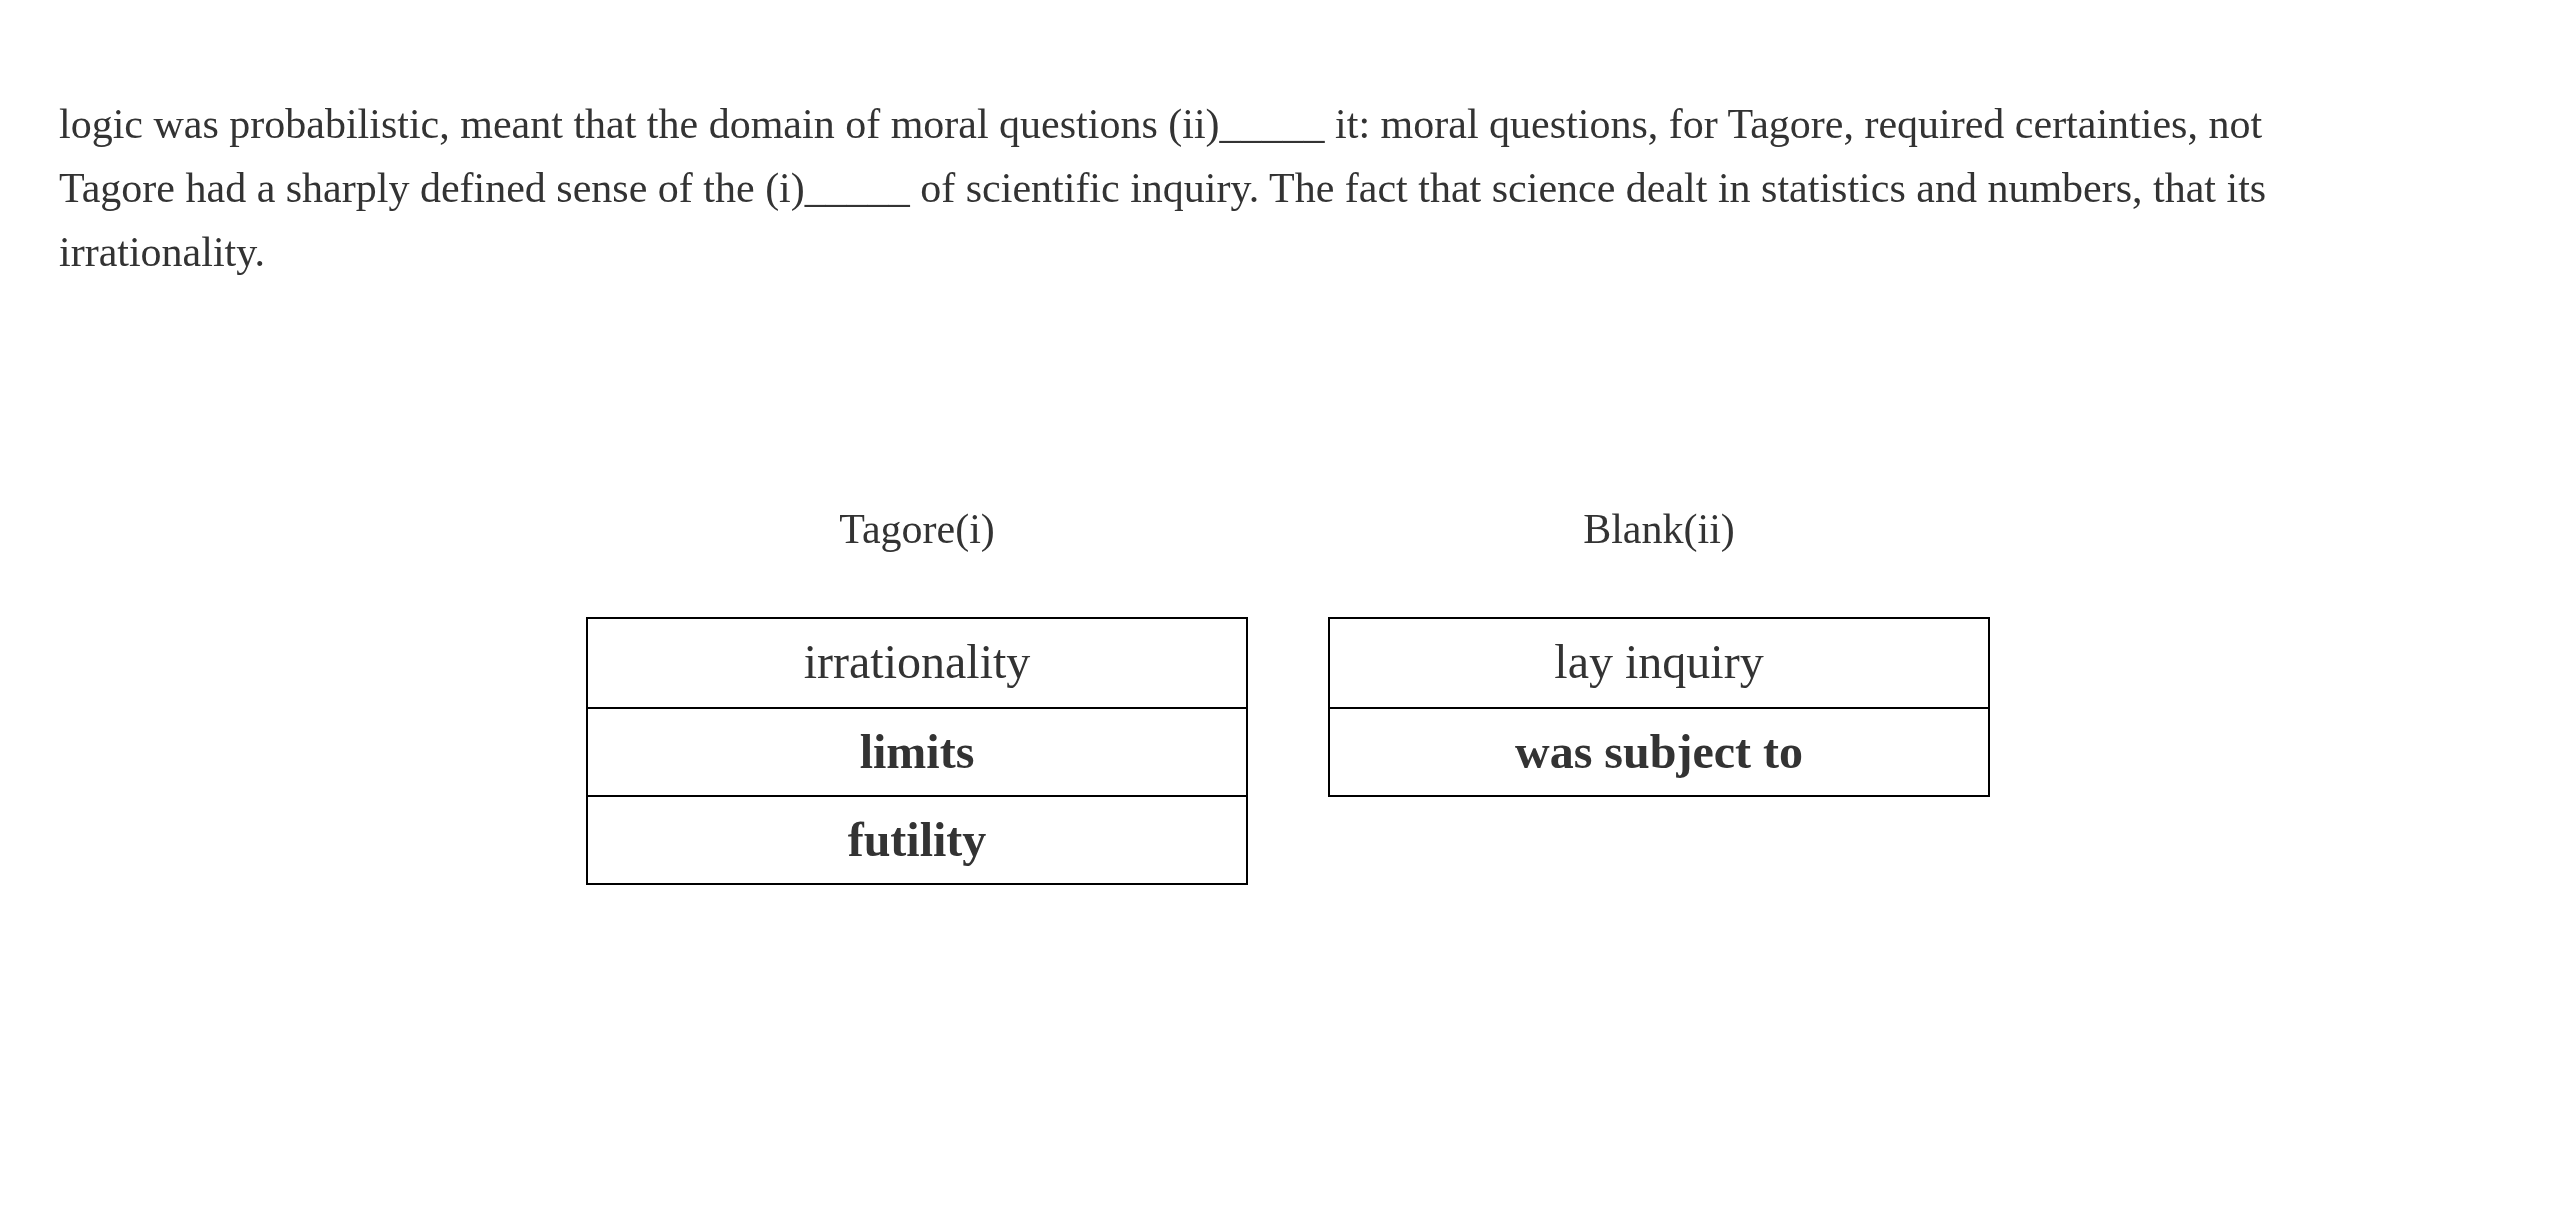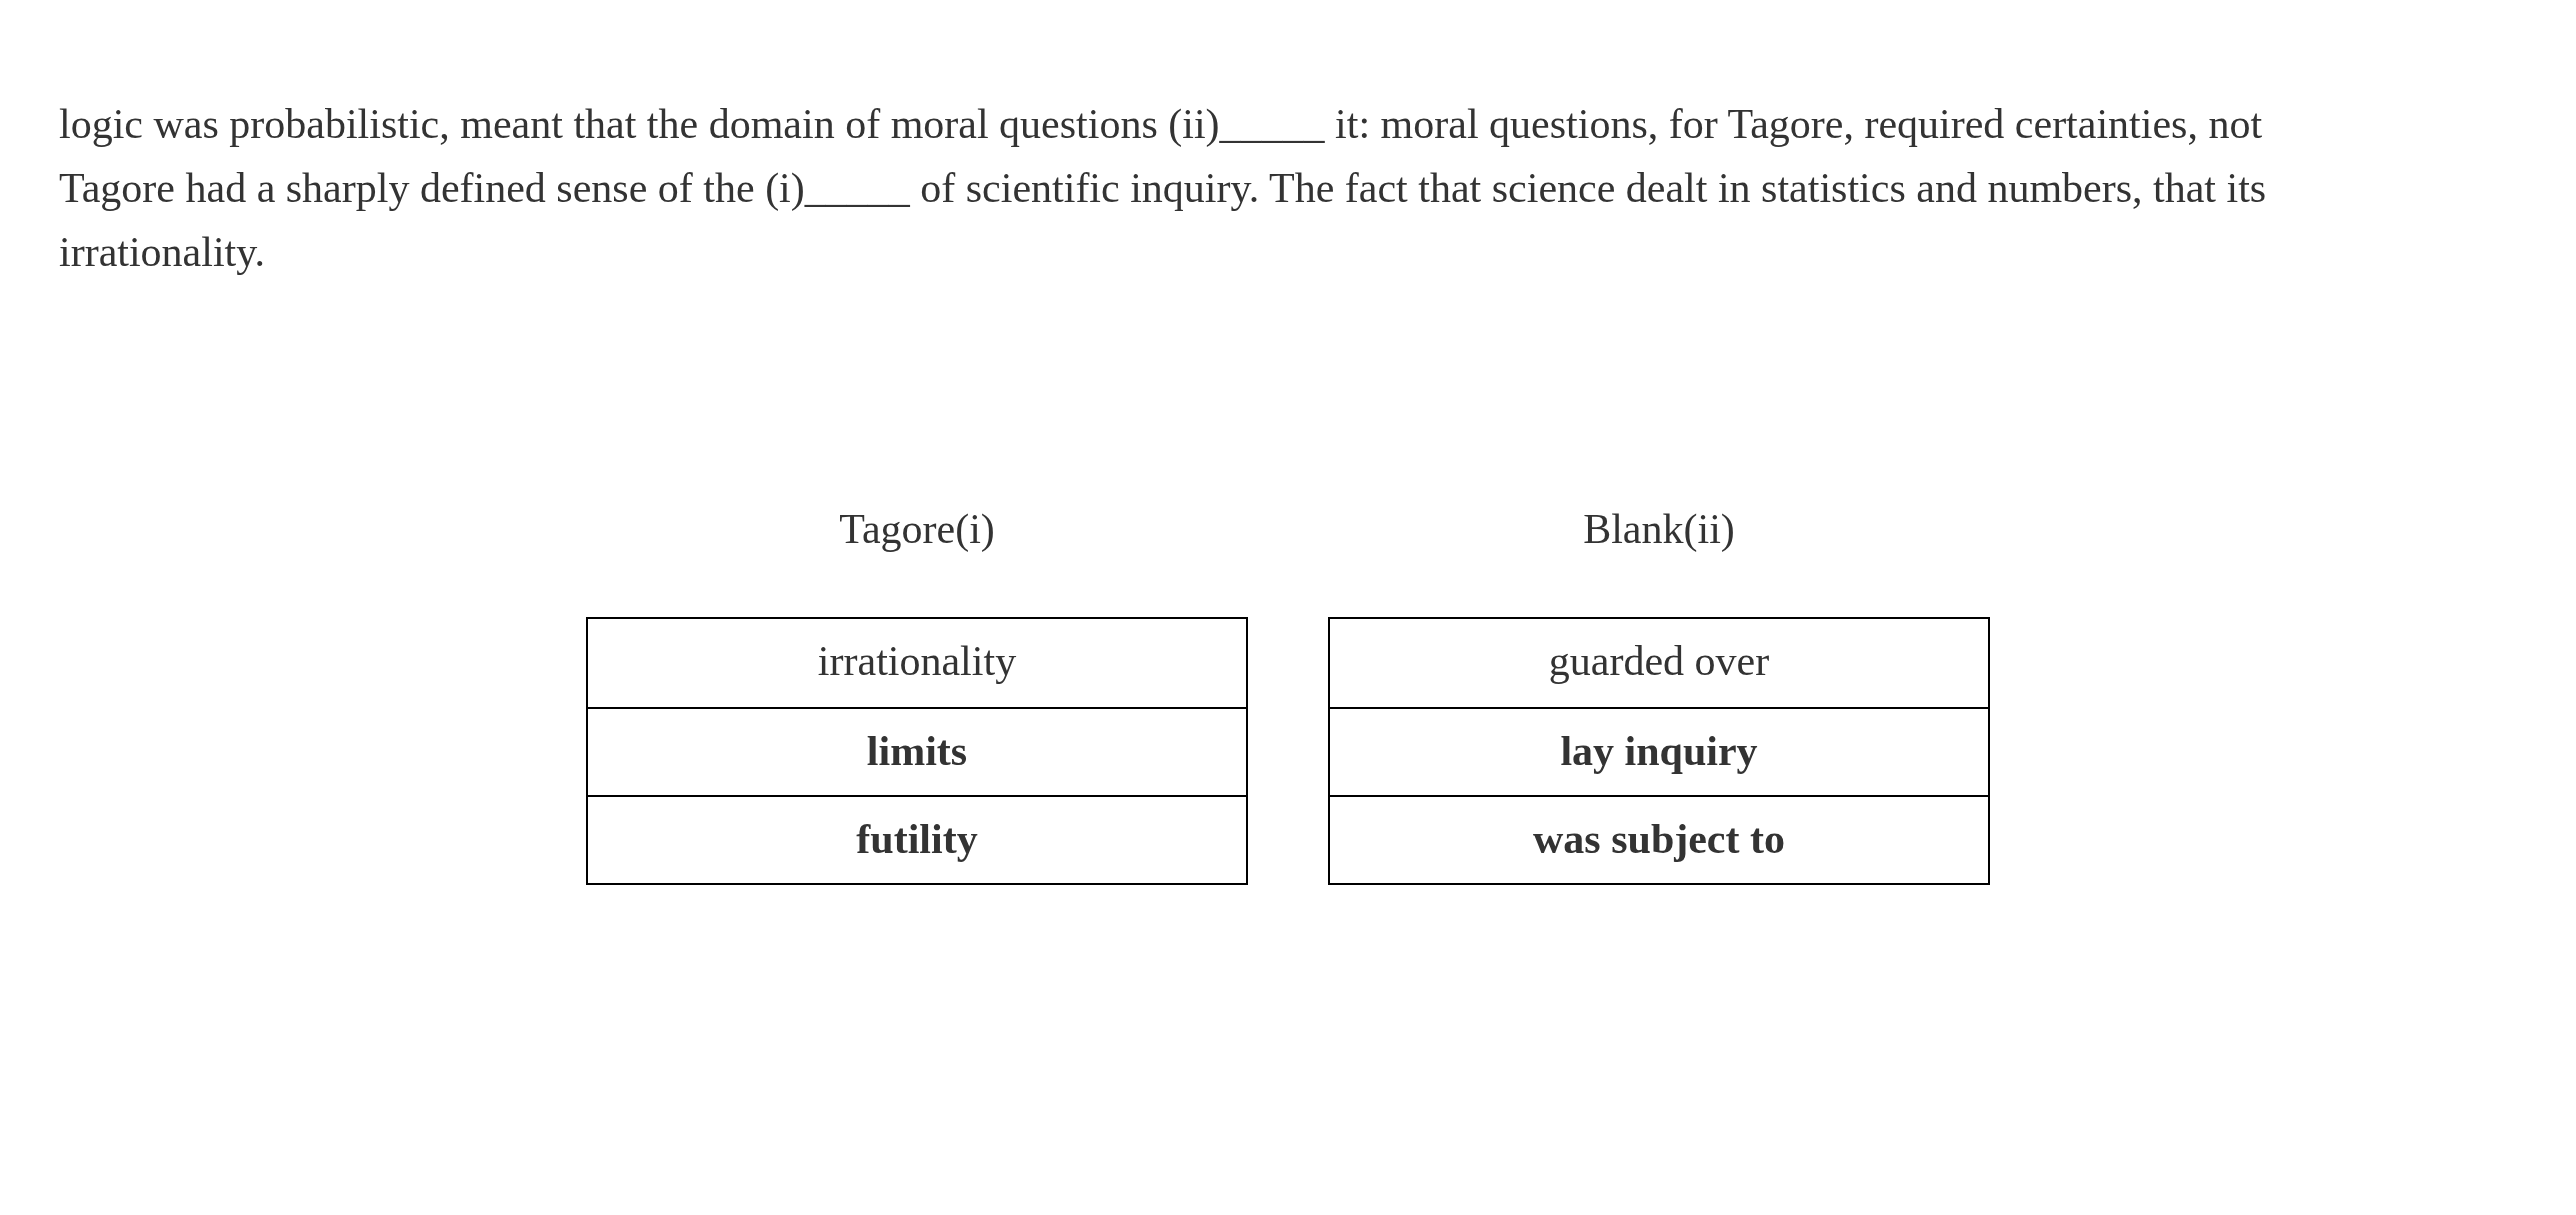--- a/index.html
+++ b/index.html
@@ -47,21 +47,21 @@
       top: 120px;
       left: 0;
       width: 662px;
       border: 2.7px solid #000;
       box-sizing: border-box;
     }
     .choice {
       height: 88px;
       box-sizing: border-box;
       text-align: center;
-      font-size: 42px;
+      font-size: 48px;
       line-height: 85px;
       color: #333333;
       cursor: pointer;
     }
     .choice + .choice {
       border-top: 2.7px solid #000;
       font-weight: bold;
     }
   </style>
 </head>
@@ -78,18 +78,17 @@
   <div class="choice-table">
     <div class="choice">irrationality</div>
     <div class="choice">limits</div>
     <div class="choice">futility</div>
   </div>
 </div>
 
 <div class="blank-column col-2">
   <div class="blank-heading">Blank(ii)</div>
   <div class="choice-table">
-    <div class="choice">guarded over</div>
     <div class="choice">lay inquiry</div>
     <div class="choice">was subject to</div>
   </div>
 </div>
 
 
 </body></html>

